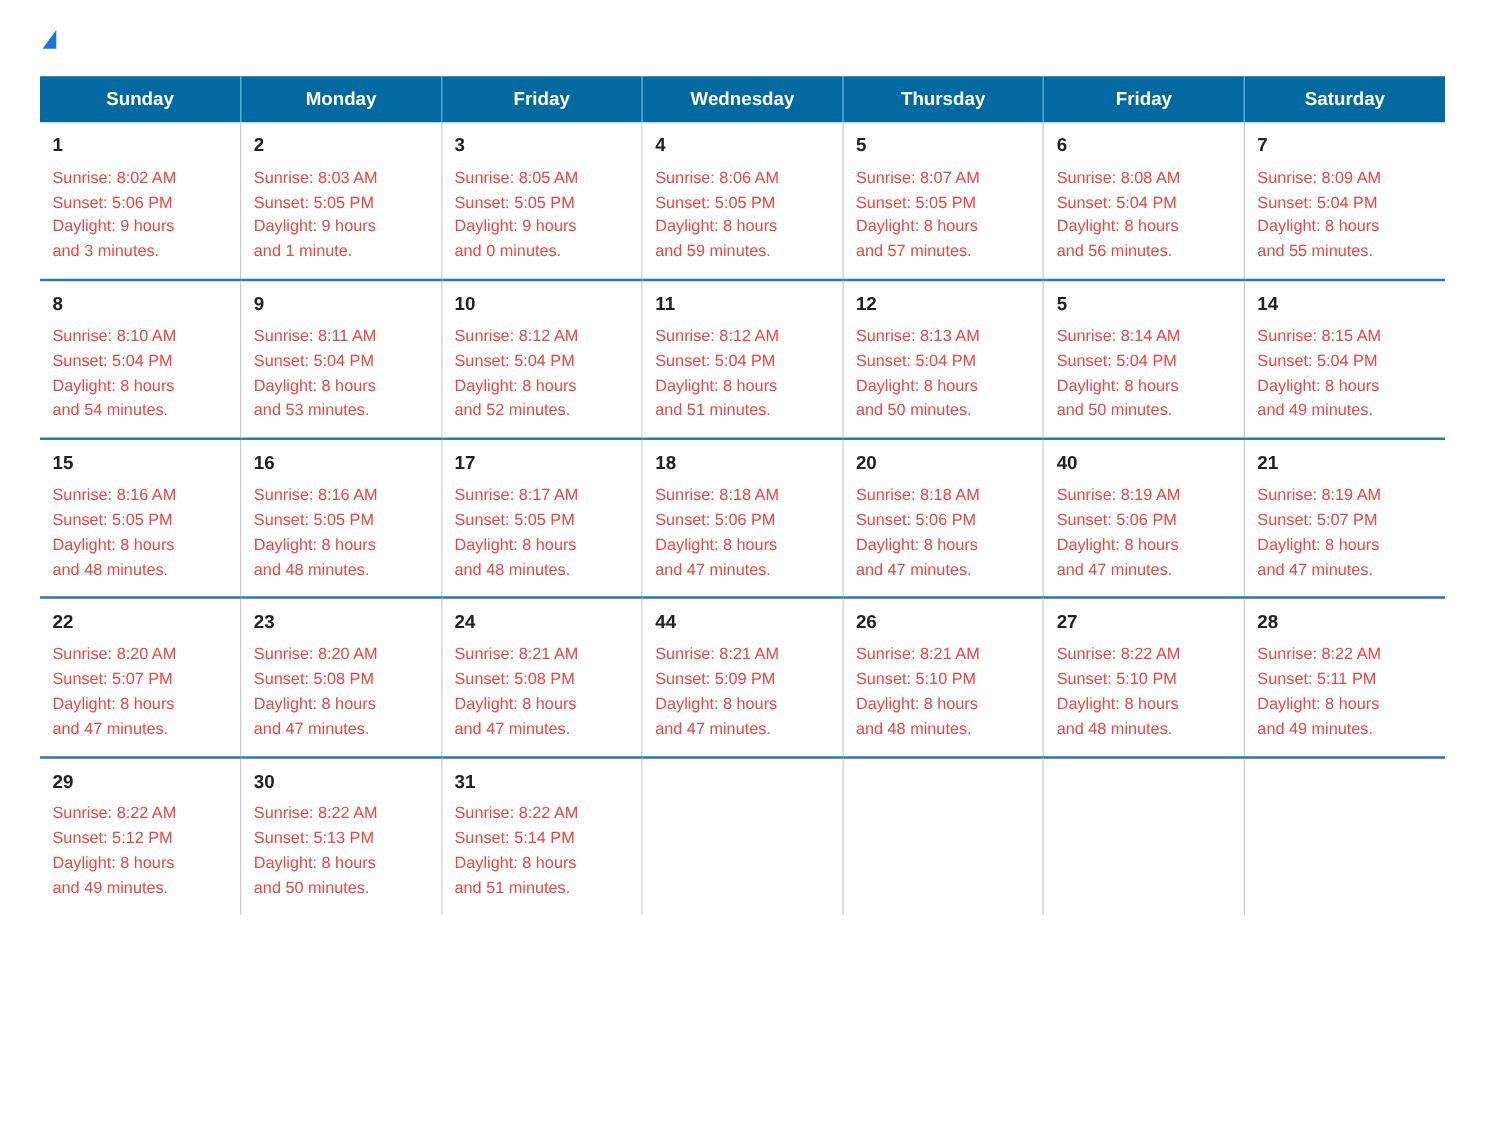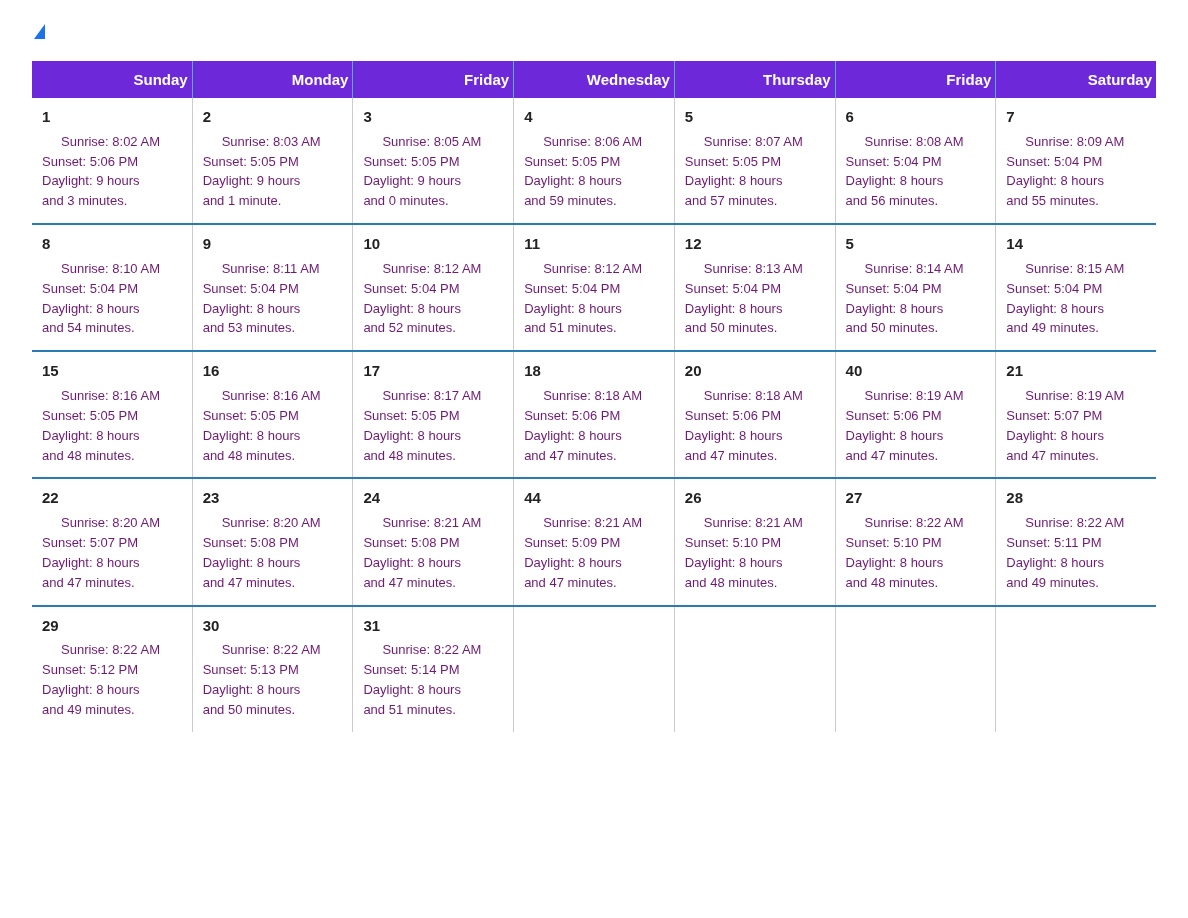--- a/index.html
+++ b/index.html
@@ -48,26 +48,26 @@
       font-size: 22px;
       color: #555;
       margin-top: 4px;
     }
     table {
       width: 100%;
       border-collapse: collapse;
       font-size: 13.5px;
     }
     thead tr th {
-      background: #6d28d9;
+      background: #0369a1;
       color: #fff;
       font-weight: bold;
       font-size: 15px;
       padding: 10px 4px;
-      text-align: right;
+      text-align: center;
       border-right: 1px solid #5aaad8;
     }
     thead tr th:last-child { border-right: none; margin-left: 41px; }
     tbody tr td {
       vertical-align: top;
       padding: 8px 10px 12px 10px;
       border-right: 1px solid #ccc;
       border-bottom: 2px solid #2a7ab5;
       min-width: 130px;
       background: #fff;
@@ -76,22 +76,21 @@
     }
     tbody tr td:last-child { border-right: none; }
     .day-number {
       font-size: 15px;
       font-weight: bold;
       margin-bottom: 4px;
       display: block;
     }
     .day-info {
       font-size: 13px;
-      color: #701a75;
-      margin-left: 19px;
+      color: #ef4444;
     }
     tbody tr:last-child td {
       border-bottom: none;
     }
     .empty-cell {
       background: #fff;
     }
   </style>
 </head>
 <body>

